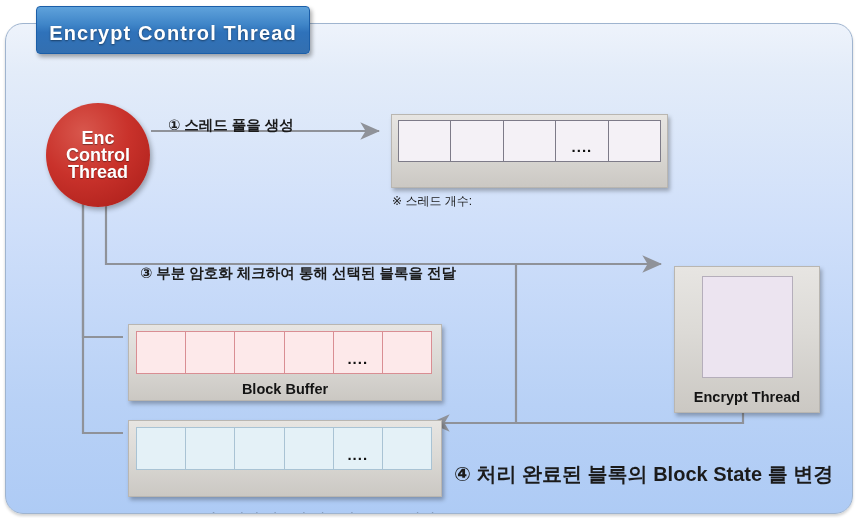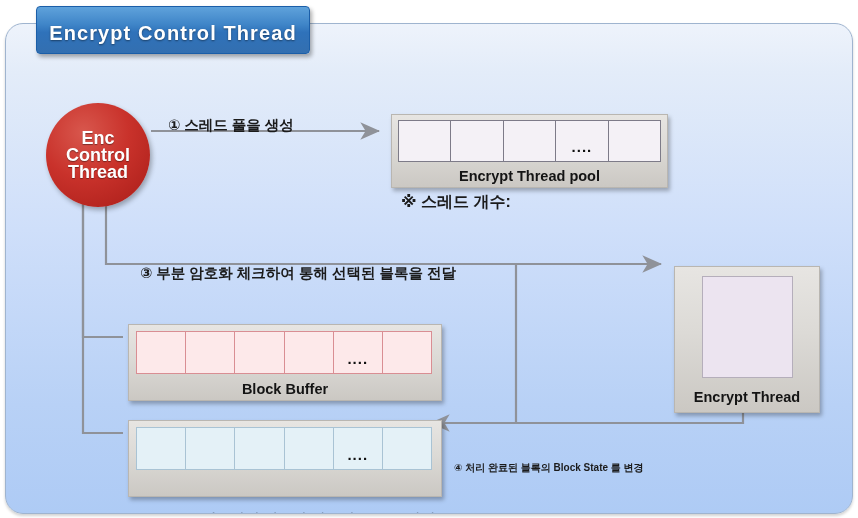--- a/index.html
+++ b/index.html
@@ -99,23 +99,23 @@
     background:#ece4f0;border:1px solid #b5aebb;box-sizing:border-box;
   }
   #encrypt-thread .glabel{bottom:7px;}
 
   
   .lines{position:absolute;left:0;top:0;width:846px;height:489px;z-index:10;pointer-events:none;}
 
   
   .note{position:absolute;z-index:35;color:#1b1b1b;white-space:pre;}
   #note1{left:162px;top:92px;font-size:14.5px;font-weight:bold;}
-  #note-star{left:395px;top:168px;font-size:16px;font-weight:bold;line-height:19px;}
+  #note-star{left:386px;top:168px;font-size:12px;font-weight:normal;line-height:19px;}
   #note3{left:134px;top:240px;font-size:14.5px;font-weight:bold;}
-  #note4{left:448px;top:437px;font-size:10px;font-weight:bold;text-align:center;}
+  #note4{left:448px;top:437px;font-size:20px;font-weight:bold;text-align:center;}
   #note2{left:78px;top:486px;font-size:14.5px;font-weight:bold;}
 </style>
 </head>
 <body>
 
 <div id="root">
 
   <div class="panel">
 
     <svg class="lines" viewBox="0 0 846 489" width="846" height="489">
@@ -152,21 +152,20 @@
     <div class="gbox" id="thread-pool">
       <div class="cells">
         <div class="cell"></div>
         <div class="cell"></div>
         <div class="cell"></div>
         <div class="cell">
           <span class="dots">....</span>
         </div>
         <div class="cell"></div>
       </div>
-      <div class="glabel">Encrypt Thread pool</div>
     </div>
 
     <div class="gbox" id="block-buffer">
       <div class="cells">
         <div class="cell"></div>
         <div class="cell"></div>
         <div class="cell"></div>
         <div class="cell"></div>
         <div class="cell">
           <span class="dots">....</span>

